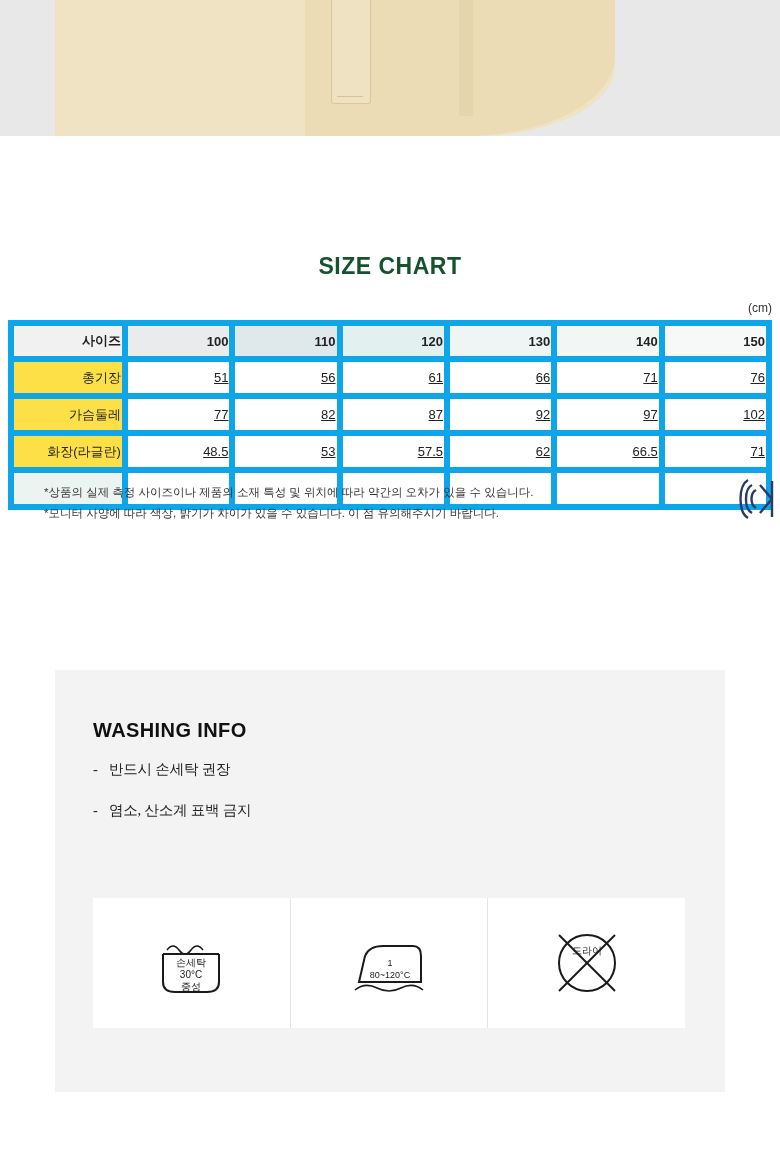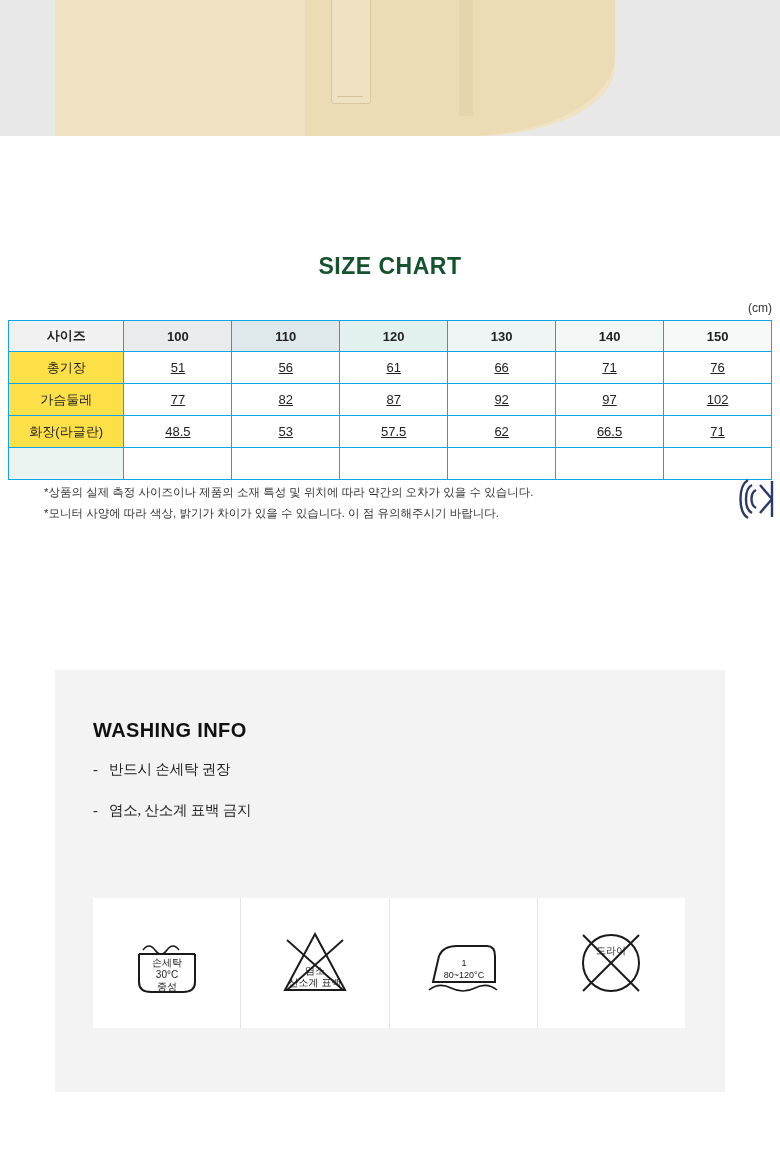--- a/index.html
+++ b/index.html
@@ -100,23 +100,23 @@
   }
   table.size-table {
     position: absolute;
     left: 8px;
     top: 320px;
     width: 764px;
     border-collapse: collapse;
     font-size: 13px;
   }
   table.size-table td {
-    border: 1px solid #0ea5e9;
+    border: 6px solid #0ea5e9;
     height: 29px;
-    text-align: center;
+    text-align: right;
     color: #222;
   }
   table.size-table tr.head td {
     font-weight: bold;
     height: 28px;
   }
   .c0 { width: 116px; }
   .c1, .c2, .c3, .c4, .c5, .c6 { width: 108px; }
 
   
@@ -308,29 +308,20 @@
       <svg class="symbol-svg" width="92" height="86" viewBox="0 0 92 86">
         <path d="M18 34 L18 62 Q18 72 30 72 L62 72 Q74 72 74 62 L74 34" fill="none" stroke="#1a1a1a" stroke-width="2"></path>
         <path d="M18 34 L74 34" fill="none" stroke="#1a1a1a" stroke-width="2"></path>
         <path d="M22 30 q6 -8 12 0 q6 8 12 0 q6 -8 12 0" fill="none" stroke="#1a1a1a" stroke-width="1.6"></path>
         <text x="46" y="46" font-family="'Liberation Sans',sans-serif" font-size="10" text-anchor="middle" fill="#1a1a1a">손세탁</text>
         <text x="46" y="58" font-family="'Liberation Sans',sans-serif" font-size="10" text-anchor="middle" fill="#1a1a1a">30°C</text>
         <text x="46" y="70" font-family="'Liberation Sans',sans-serif" font-size="10" text-anchor="middle" fill="#1a1a1a">중성</text>
       </svg>
     </div>
 
-    <div class="symbol-cell">
-      <svg class="symbol-svg" width="92" height="86" viewBox="0 0 92 86">
-        <path d="M46 14 L76 70 L16 70 Z" fill="none" stroke="#1a1a1a" stroke-width="2"></path>
-        <path d="M18 20 L74 70" fill="none" stroke="#1a1a1a" stroke-width="1.8"></path>
-        <path d="M74 20 L18 70" fill="none" stroke="#1a1a1a" stroke-width="1.8"></path>
-        <text x="46" y="54" font-family="'Liberation Sans',sans-serif" font-size="10" text-anchor="middle" fill="#1a1a1a">염소</text>
-        <text x="46" y="66" font-family="'Liberation Sans',sans-serif" font-size="10" text-anchor="middle" fill="#1a1a1a">산소계 표백</text>
-      </svg>
-    </div>
 
 
     <div class="symbol-cell">
       <svg class="symbol-svg" width="100" height="86" viewBox="0 0 100 86">
         <path d="M20 62 L26 36 Q30 26 44 26 L74 26 Q82 26 82 36 L82 62 Z" fill="none" stroke="#1a1a1a" stroke-width="2"></path>
         <path d="M16 70 q10 -8 22 -2 q12 6 24 0 q12 -6 22 2" fill="none" stroke="#1a1a1a" stroke-width="1.6"></path>
         <text x="51" y="46" font-family="'Liberation Sans',sans-serif" font-size="9" text-anchor="middle" fill="#1a1a1a">1</text>
         <text x="51" y="58" font-family="'Liberation Sans',sans-serif" font-size="9" text-anchor="middle" fill="#1a1a1a">80~120°C</text>
       </svg>
     </div>

